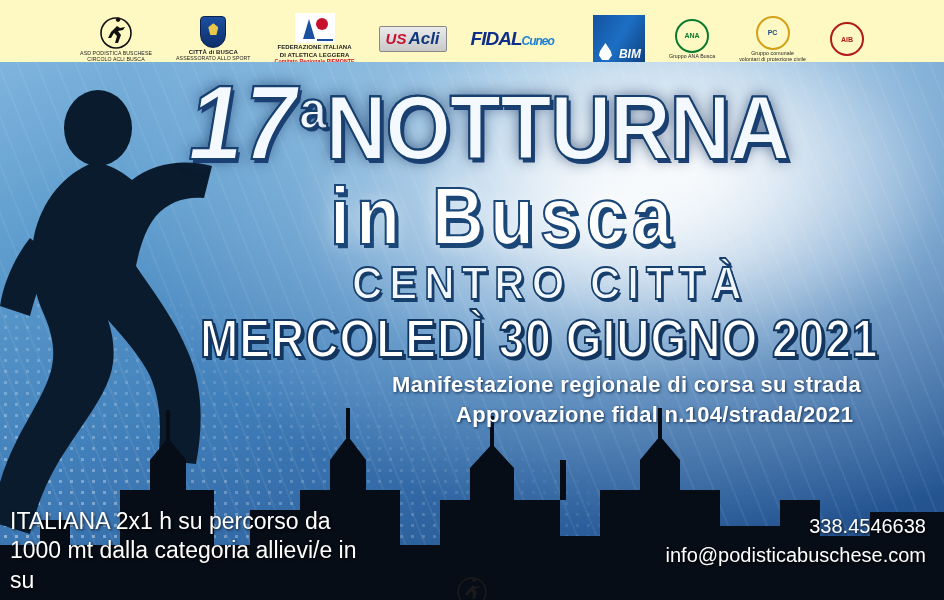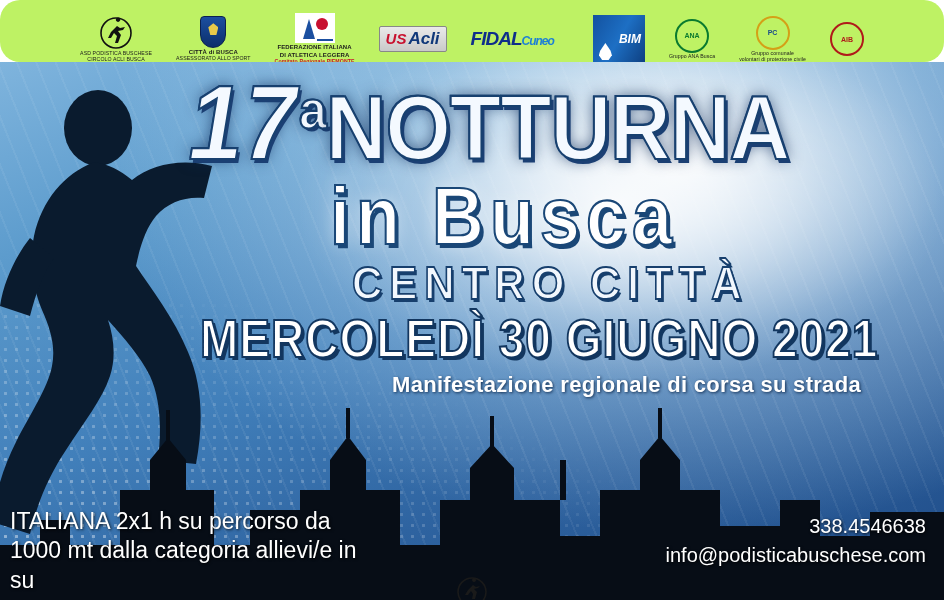--- a/index.html
+++ b/index.html
@@ -15,27 +15,26 @@
     overflow: hidden;
     background: #ffffff;
   }
 
   
   .sponsor-bar {
     position: absolute;
     left: 0; top: 0;
     width: 944px;
     height: 62px;
-    background: #bef264;
+    background: #fef9c3;
     display: flex;
     align-items: center;
     justify-content: center;
     gap: 24px;
     padding: 16px 70px 0 70px;
-    border-radius: 20px;
   }
   .logo {
     display: flex;
     flex-direction: column;
     align-items: center;
     justify-content: center;
     line-height: 1.05;
   }
   .logo .glyph {
     display: flex;
@@ -92,21 +91,21 @@
     border:1px solid #888;
     padding: 3px 6px;
     display:flex; align-items:center; gap:2px;
     border-radius:2px;
   }
   .us-badge .us { color:#c8102e; font-weight:bold; font-style:italic; font-size:15px; }
   .us-badge .acli { color:#10387a; font-weight:bold; font-style:italic; font-size:17px; }
   .bim-badge {
     width: 52px; height: 48px;
     background: linear-gradient(120deg,#1352a0 0%, #1d6fc4 50%, #0e3f80 100%);
-    display:flex; align-items:center; justify-content:flex-end;
+    display:flex; align-items:flex-end; justify-content:flex-end;
     padding: 2px 4px;
     position: relative;
     margin-left: 15px;
   }
   .bim-badge .txt { color:#fff; font-weight:bold; font-size:12px; font-style:italic; }
   .bim-badge .drop {
     position:absolute; left:6px; bottom:3px;
     width:13px; height:17px;
     background:#fff;
     clip-path: polygon(50% 0%, 90% 45%, 100% 72%, 75% 100%, 25% 100%, 0% 72%, 10% 45%);
@@ -407,20 +406,21 @@
     </svg>
 
     <div class="title-wrap">
       <div class="t-main">
         <span class="num">17</span><span class="sup">a</span><span>NOTTURNA</span>
       </div>
       <div class="t-sub">in Busca</div>
       <div class="t-centro">CENTRO   CITTÀ</div>
       <div class="t-date">MERCOLEDÌ 30 GIUGNO 2021</div>
       <div class="t-line1">Manifestazione regionale di corsa su strada</div>
+      <div class="t-line2">Approvazione fidal n.104/strada/2021</div>
     </div>
 
     <div class="staffetta">ITALIANA 2x1 h su percorso da 1000 mt dalla categoria allievi/e in su</div>
 
     <div class="contact">
       <div class="l2">338.4546638</div>
       <div class="l3">info@podisticabuschese.com</div>
     </div>
 
     <svg class="bottom-logo" viewBox="0 0 44 30">

